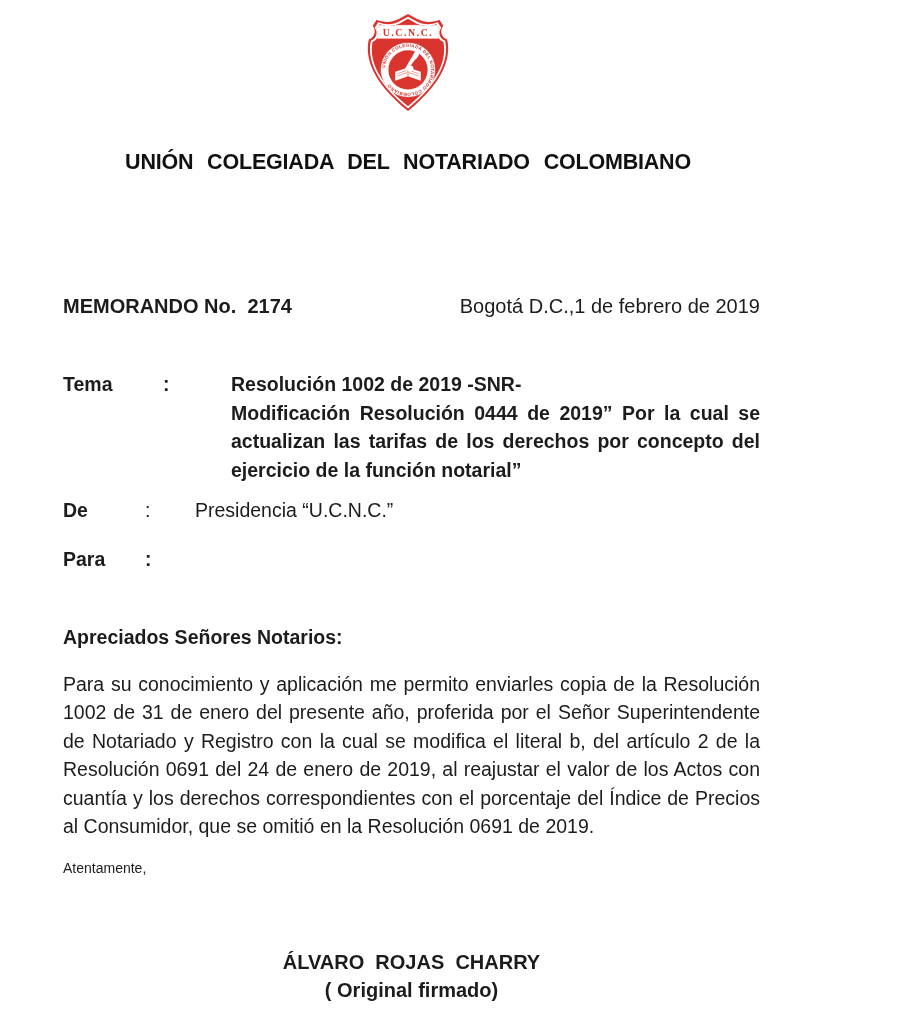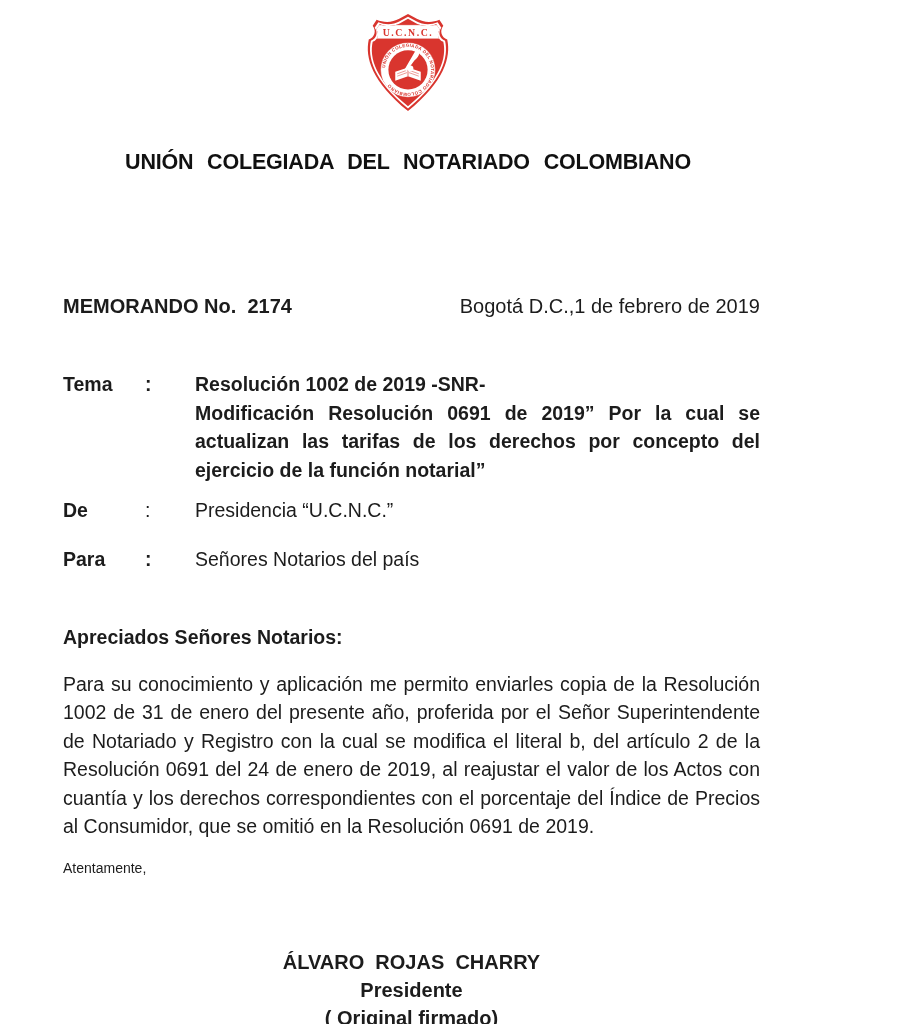--- a/index.html
+++ b/index.html
@@ -40,21 +40,21 @@
 
   .field-row {
     display: grid;
     grid-template-columns: 82px 50px 1fr;
     font-size: 19.5px;
     line-height: 28.5px;
   }
   .field-label { font-weight: bold; }
   .field-colon { }
   .field-value { }
-  .row-tema { margin-top: 52px; }
+  .row-tema { margin-top: 52px; gap: 18px; }
   .row-tema .field-colon { font-weight: bold; }
   .row-tema .field-value {
     font-weight: bold;
     text-align: justify;
     white-space: pre-line;
   }
   .row-de { margin-top: 12px; }
   .row-de .field-colon { font-weight: normal; }
   .row-para { margin-top: 20px; }
   .row-para .field-colon { font-weight: bold; }
@@ -119,41 +119,39 @@
 
     <div class="memo-row">
       <span class="memo-number">MEMORANDO No.  2174</span>
       <span class="memo-date">Bogotá D.C.,1 de febrero de 2019</span>
     </div>
 
     <div class="field-row row-tema">
       <span class="field-label">Tema</span>
       <span class="field-colon">:</span>
       <span class="field-value">Resolución 1002 de 2019 -SNR-
-Modificación Resolución 0691 de 2019” Por la cual se actualizan las tarifas de los derechos por concepto del ejercicio de la función notarial”</span>
+Modificación Resolución 0444 de 2019” Por la cual se actualizan las tarifas de los derechos por concepto del ejercicio de la función notarial”</span>
     </div>
 
     <div class="field-row row-de">
       <span class="field-label">De</span>
       <span class="field-colon">:</span>
       <span class="field-value">Presidencia “U.C.N.C.”</span>
     </div>
 
     <div class="field-row row-para">
       <span class="field-label">Para</span>
       <span class="field-colon">:</span>
-      <span class="field-value">Señores Notarios del país</span>
     </div>
 
     <div class="greeting">Apreciados Señores Notarios:</div>
 
     <div class="body-paragraph">Para su conocimiento y aplicación me permito enviarles copia de la Resolución 1002 de 31 de enero del presente año, proferida por el Señor Superintendente de Notariado y Registro con la cual se modifica el literal b, del artículo 2 de la Resolución 0691 del 24 de enero de 2019, al reajustar el valor de los Actos con cuantía y los derechos correspondientes con el porcentaje del Índice de Precios al Consumidor, que se omitió en la Resolución 0691 de 2019.</div>
 
     <div class="closing">Atentamente,</div>
 
     <div class="signature">
       <div class="sig-name">ÁLVARO  ROJAS  CHARRY</div>
-      <div class="sig-title">Presidente</div>
       <div class="sig-note">( Original firmado)</div>
     </div>
 
   </div>
 </div>
 
 </body></html>

